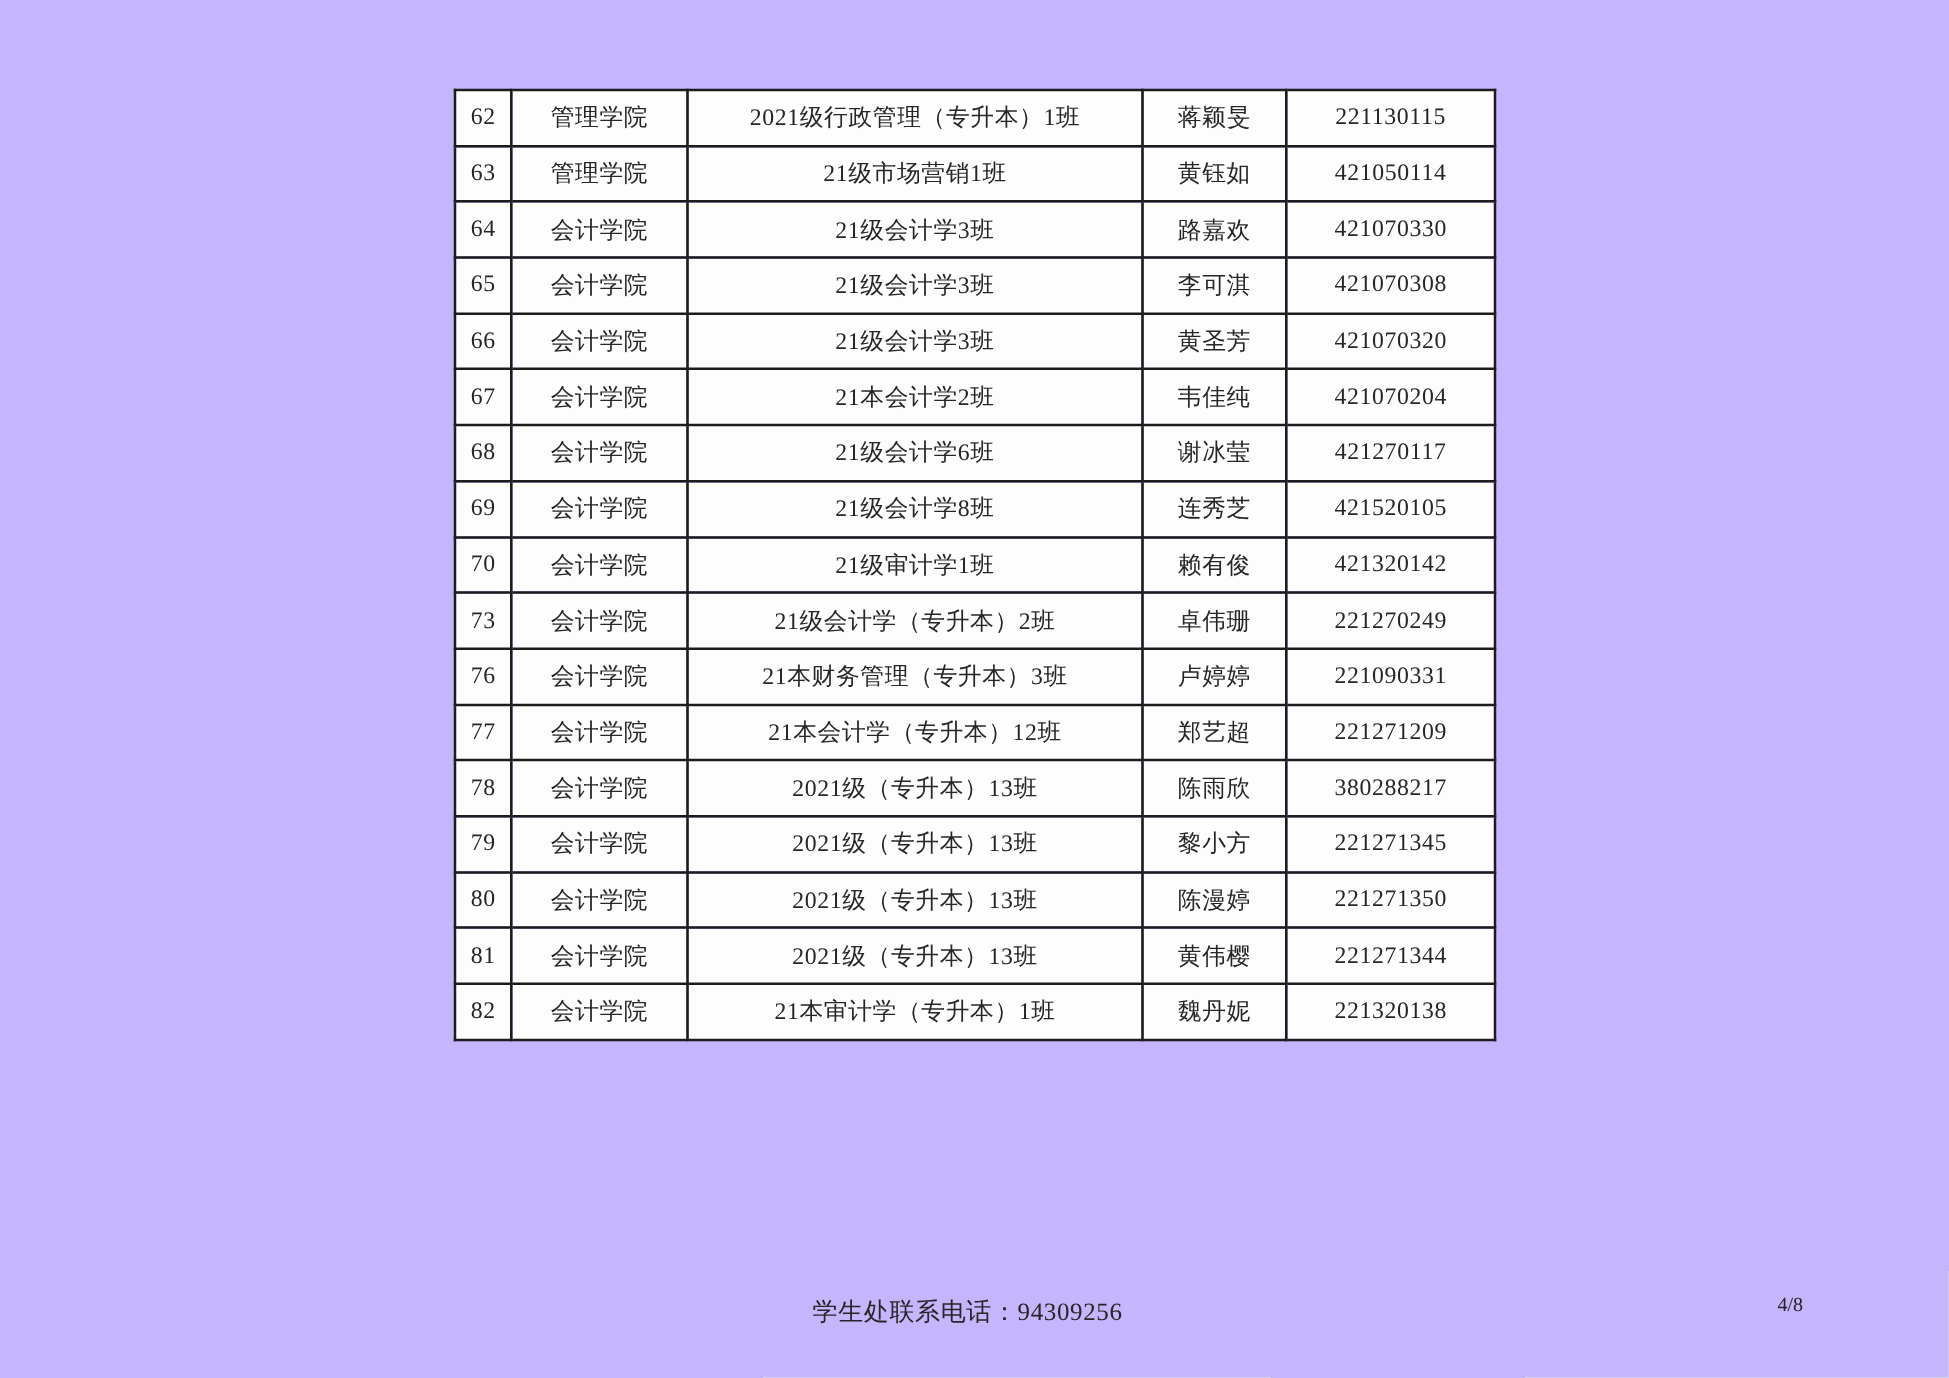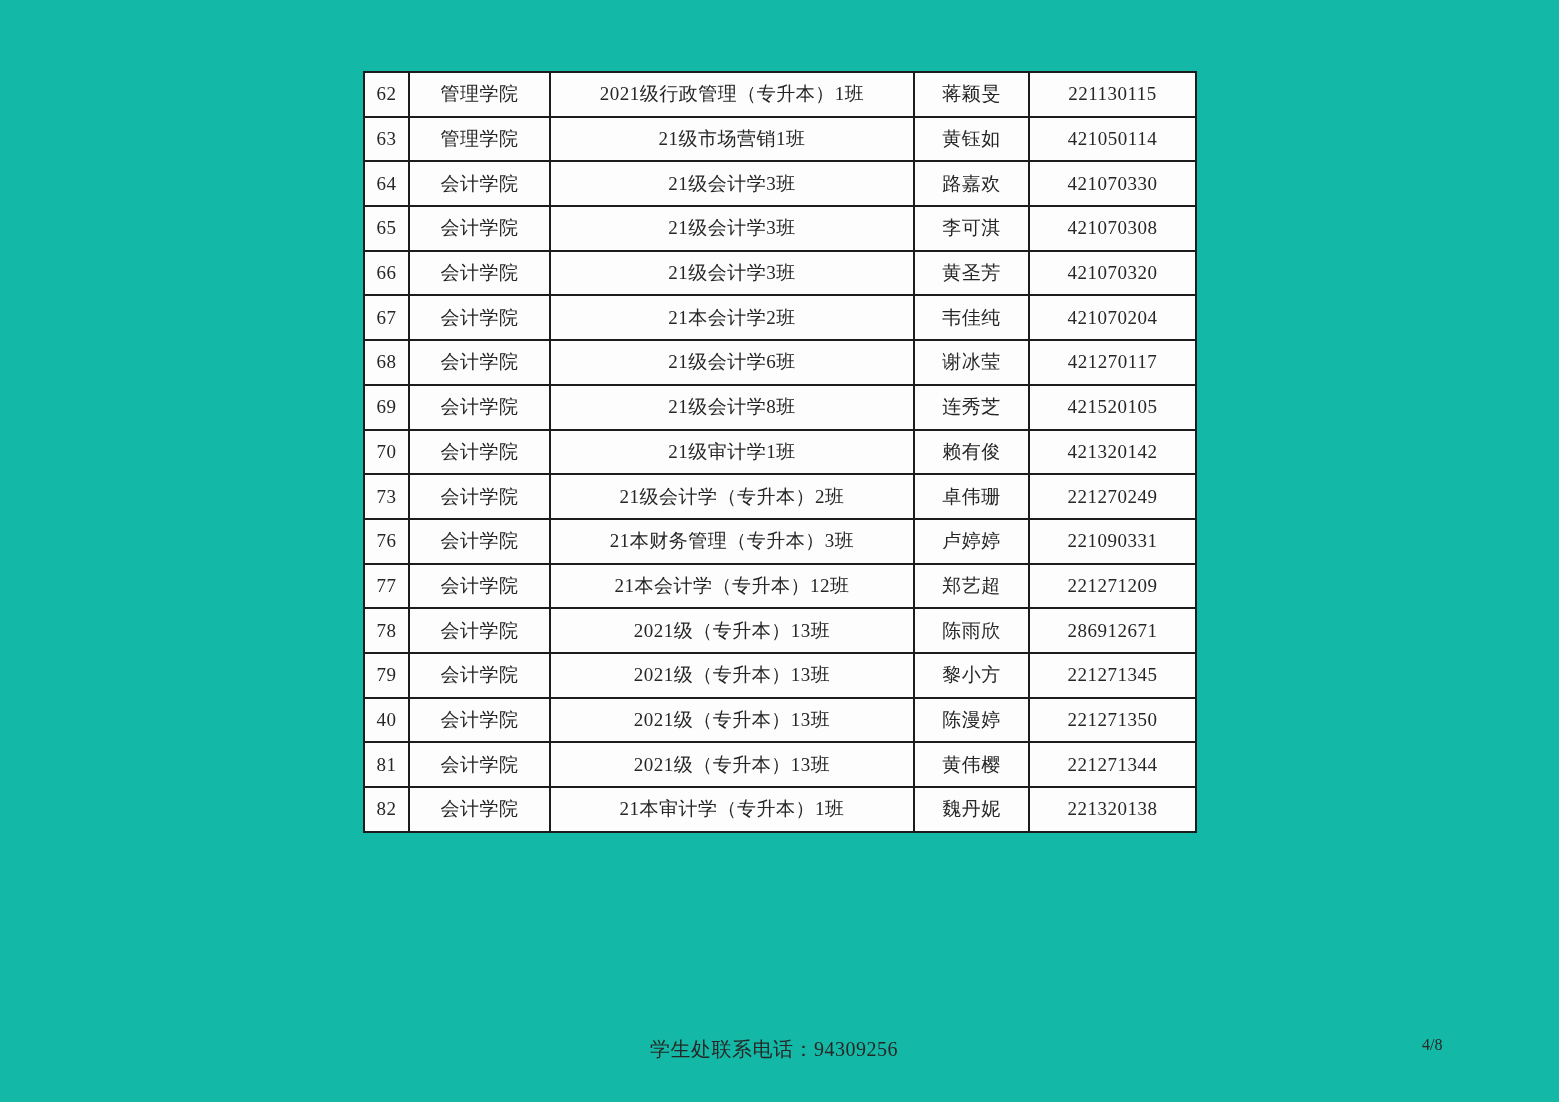--- a/index.html
+++ b/index.html
@@ -4,21 +4,21 @@
 <style>
   html, body {
     margin: 0;
     padding: 0;
     background: #e8e8e8;
   }
   .page {
     position: relative;
     width: 1559px;
     height: 1102px;
-    background: #14b8a6;
+    background: #c4b5fd;
     overflow: hidden;
     font-family: "Liberation Serif", "DejaVu Serif", serif;
     color: #262626;
   }
   table.roster {
     position: absolute;
     left: 363px;
     top: 71px;
     width: 832px;
     border-collapse: collapse;
@@ -148,31 +148,31 @@
           <td class="cell-college">会计学院</td>
           <td class="cell-class">21本会计学（专升本）12班</td>
           <td class="cell-name">郑艺超</td>
           <td class="cell-id">221271209</td>
         </tr>
         <tr>
           <td class="cell-no">78</td>
           <td class="cell-college">会计学院</td>
           <td class="cell-class">2021级（专升本）13班</td>
           <td class="cell-name">陈雨欣</td>
-          <td class="cell-id">286912671</td>
+          <td class="cell-id">380288217</td>
         </tr>
         <tr>
           <td class="cell-no">79</td>
           <td class="cell-college">会计学院</td>
           <td class="cell-class">2021级（专升本）13班</td>
           <td class="cell-name">黎小方</td>
           <td class="cell-id">221271345</td>
         </tr>
         <tr>
-          <td class="cell-no">40</td>
+          <td class="cell-no">80</td>
           <td class="cell-college">会计学院</td>
           <td class="cell-class">2021级（专升本）13班</td>
           <td class="cell-name">陈漫婷</td>
           <td class="cell-id">221271350</td>
         </tr>
         <tr>
           <td class="cell-no">81</td>
           <td class="cell-college">会计学院</td>
           <td class="cell-class">2021级（专升本）13班</td>
           <td class="cell-name">黄伟樱</td>

